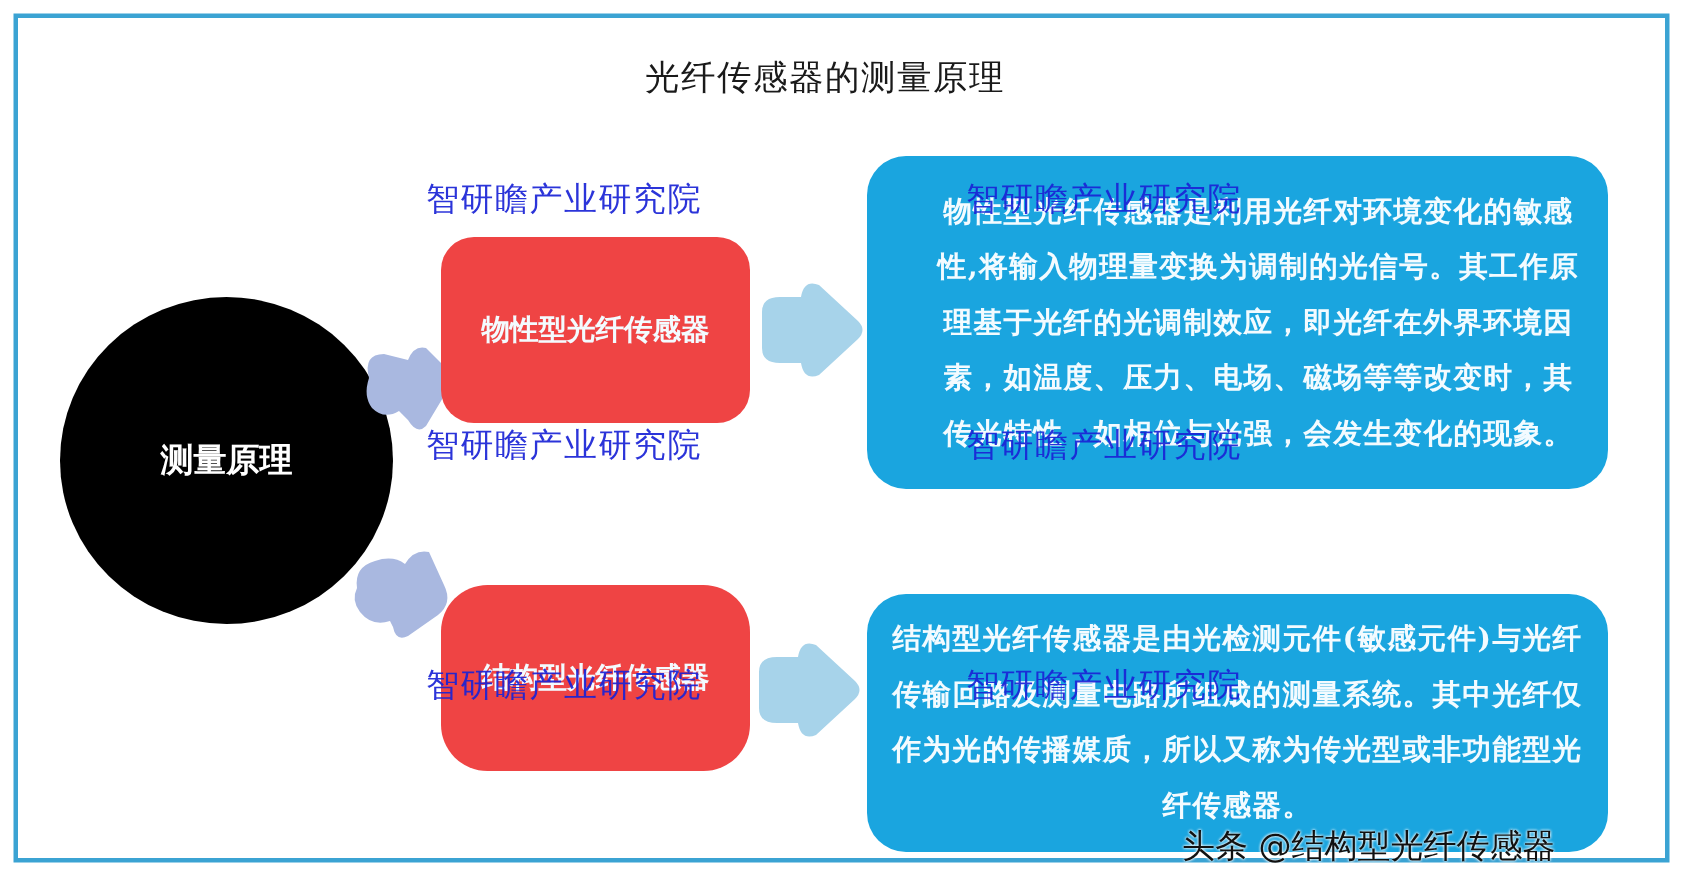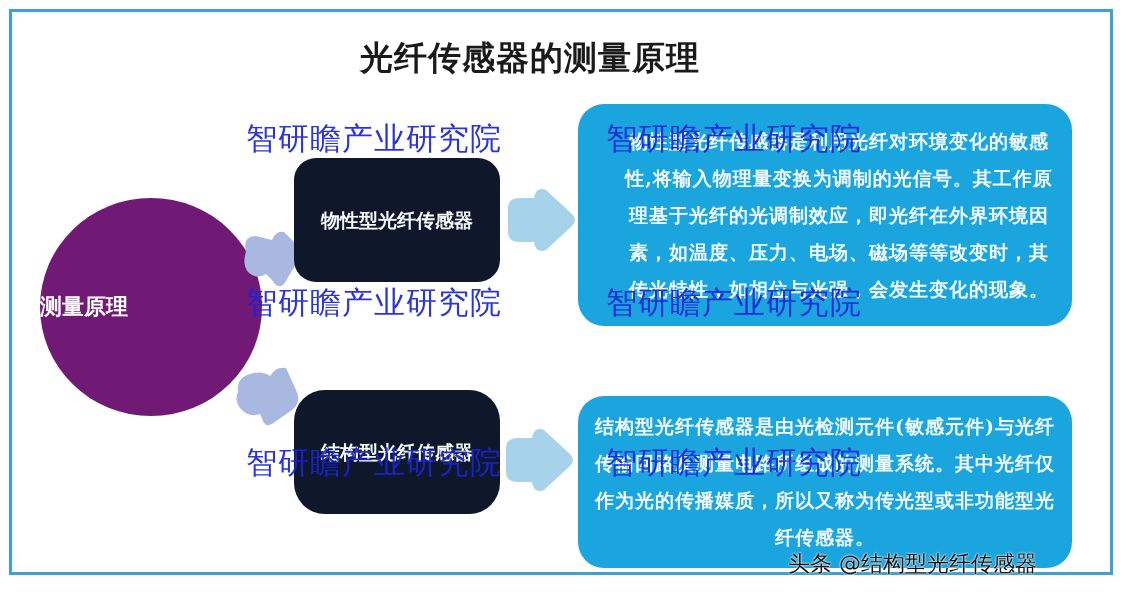--- a/index.html
+++ b/index.html
@@ -6,46 +6,46 @@
     body {
       width: 1126px; height: 596px; position: relative; overflow: hidden;
       background: #ffffff;
       font-family: "DejaVu Serif", "Liberation Serif", serif;
     }
     .frame {
       position: absolute; left: 9px; top: 9px; width: 1104px; height: 566px;
       border: 3px solid #3ba3d3; box-sizing: border-box; background: #fff;
     }
     .title {
-      position: absolute; left: 360px; top: 36px; width: 380px; 
-      font-size: 33px; font-weight: bold; color: #1a1a1a; letter-spacing: 1px;
+      position: absolute; left: 360px; top: 36px; width: 380px; text-align: center;
+      font-size: 23px; font-weight: normal; color: #1a1a1a; letter-spacing: 1px;
       font-family: "DejaVu Serif", serif;
     }
     .circle {
       position: absolute; left: 40px; top: 198px; width: 222px; height: 218px;
-      border-radius: 50%; background: #701a75;
-      display: flex; align-items: center; 
+      border-radius: 50%; background: #000000;
+      display: flex; align-items: center; justify-content: center;
       color: #fff; font-weight: bold; font-size: 22px;
     }
     .box {
-      position: absolute; background: #0f172a; border-radius: 22px;
+      position: absolute; background: #ef4444; border-radius: 22px;
       color: #f3fbff; font-weight: bold;
       display: flex; align-items: center; justify-content: center; text-align: center;
       box-sizing: border-box;
     }
     .box-small { font-size: 19px; line-height: 36px; padding: 0 16px; }
     .box-big {
       background: #1aa5df; border-radius: 26px; font-size: 19px; line-height: 37px;
       padding: 6px 14px; letter-spacing: 1px;
     }
     .arrow { position: absolute; }
     .watermark {
-      position: absolute; color: #1a23d6; font-size: 31px;
+      position: absolute; color: #1a23d6; font-size: 22px;
       font-family: "DejaVu Sans", sans-serif; letter-spacing: 1px; opacity: 0.92;
-      white-space: nowrap; pointer-events: none;
+      white-space: nowrap; pointer-events: none; margin-left: 38px;
     }
     .credit {
       position: absolute; left: 788px; top: 549px; font-size: 22px; color: #111;
       font-family: "DejaVu Sans", sans-serif; white-space: nowrap;
       text-shadow: 0 0 2px #fff, 0 0 2px #fff;
     }
   </style>
 </head>
 <body>
 

